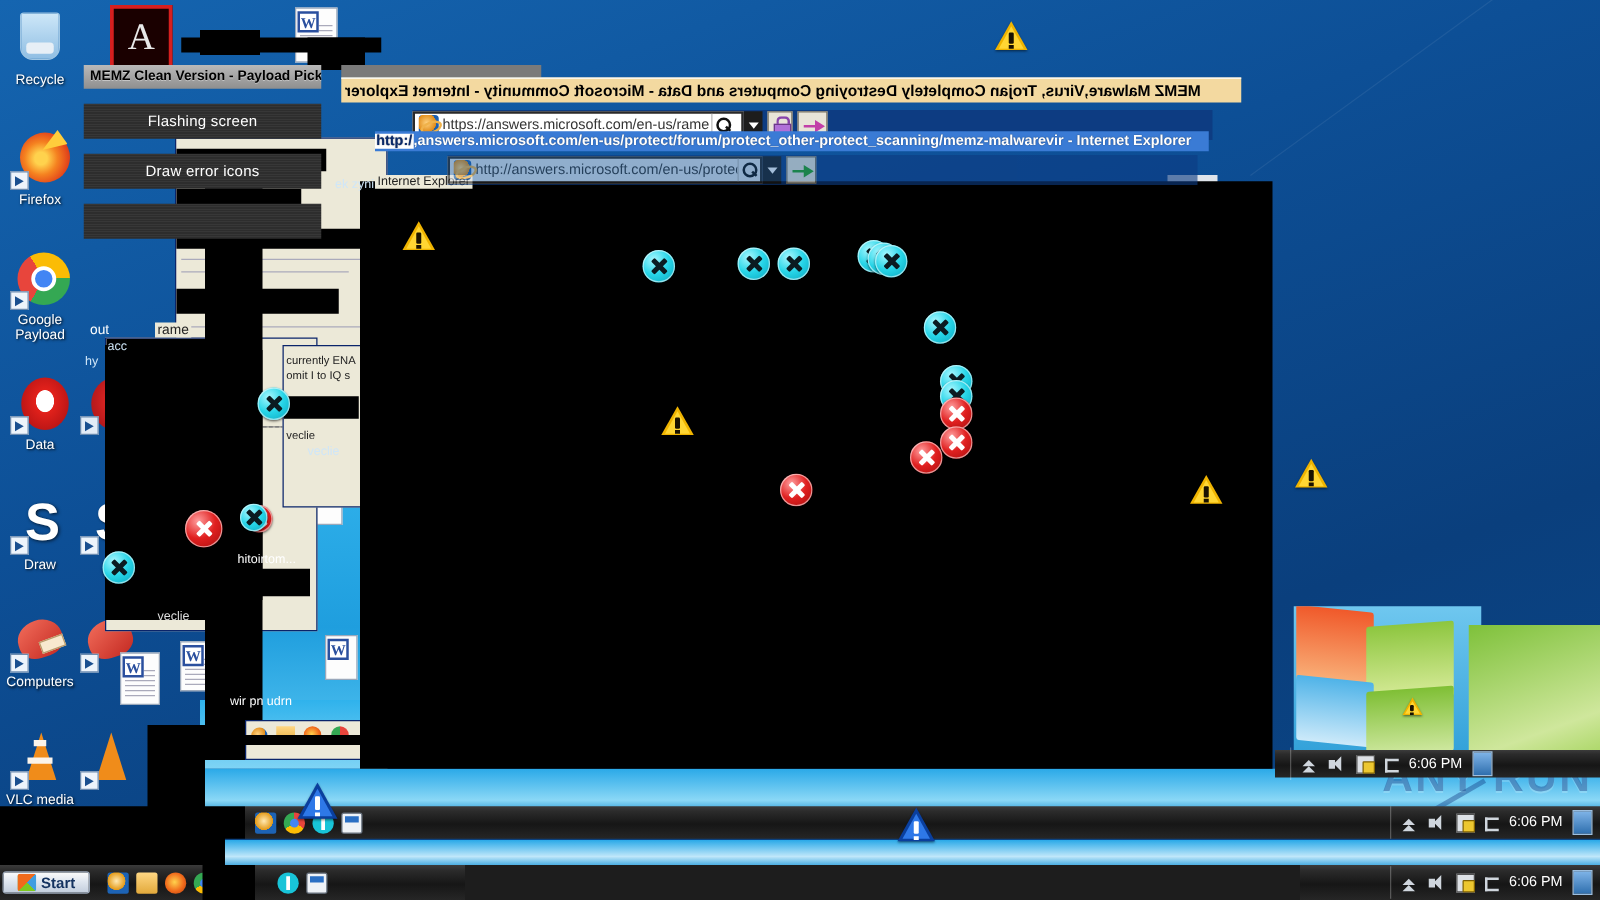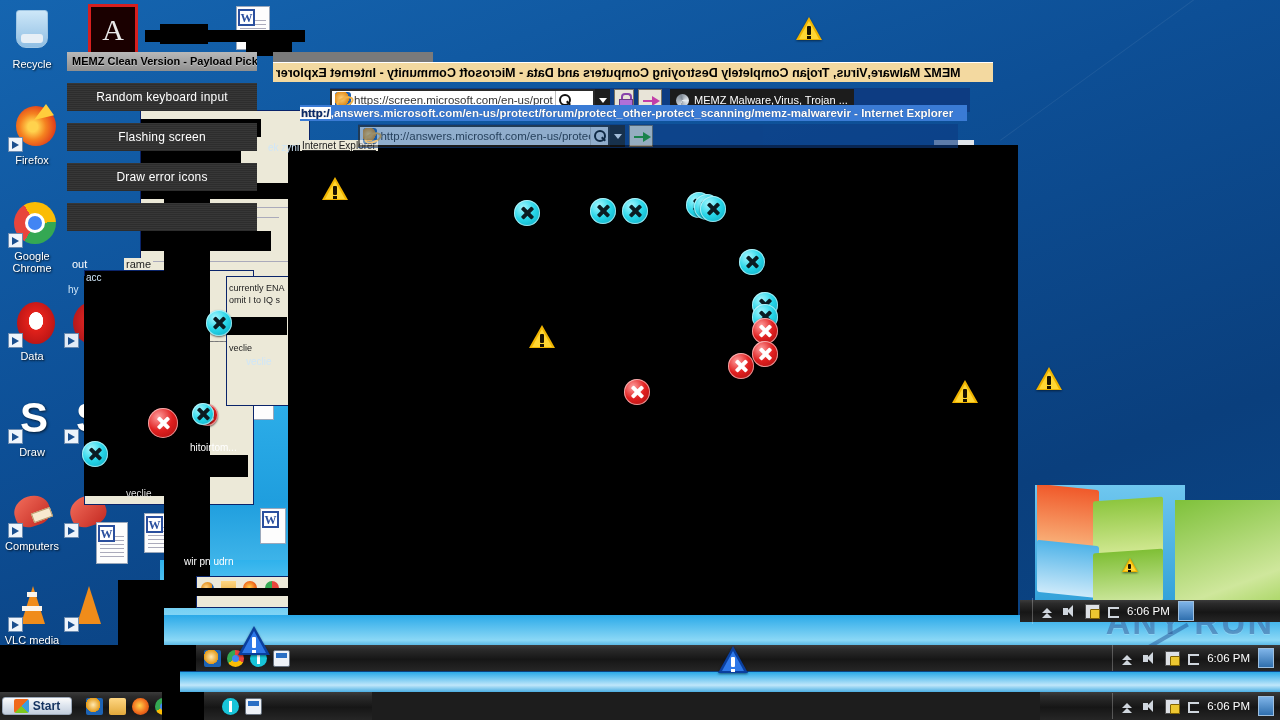--- a/index.html
+++ b/index.html
@@ -364,21 +364,21 @@
 </div>
 
 <div class="dicon" style="left:0px;top:200px;">
   <div class="glyph">
     <div style="position:absolute;left:6px;top:2px;width:42px;height:42px;border-radius:50%;
                 background:conic-gradient(from 210deg,#e8453c 0 33%,#fbbc05 33% 66%,#34a853 66% 100%);"></div>
     <div style="position:absolute;left:17px;top:13px;width:20px;height:20px;border-radius:50%;
                 background:#4285f4;border:3px solid #fff;"></div>
     <div class="shortcut-arrow"></div>
   </div>
-  <span class="lbl">Google Chrome</span>
+  <span class="lbl">Google Payload</span>
 </div>
 
 <div class="dicon" style="left:0px;top:300px;">
   <div class="glyph">
     <div style="position:absolute;left:9px;top:2px;width:38px;height:42px;border-radius:50%;
                 background:radial-gradient(ellipse at 50% 45%,#fff 0 26%,#e2211b 28%,#a50f12);"></div>
     <div class="shortcut-arrow"></div>
   </div>
   <span class="lbl">Data</span>
 </div>
@@ -523,21 +523,20 @@
   <div style="position:absolute;left:46px;top:4px;width:14px;height:14px;border-radius:50%;
               background:radial-gradient(circle at 45% 45%,#ffd24d,#f06a1b 55%,#b03a10);"></div>
   <div style="position:absolute;left:68px;top:4px;width:14px;height:14px;border-radius:50%;
               background:conic-gradient(#e8453c 0 33%,#fbbc05 33% 66%,#34a853 66% 100%);"></div>
 </div>
 
 <div class="blk" style="left:196px;top:588px;width:120px;height:8px;"></div>
 
 <div id="memz-dialog">
   <div id="memz-titlebar">MEMZ Clean Version - Payload Picker</div>
-  <div class="memz-item">Random keyboard input</div>
   <div class="memz-item">Flashing screen</div>
   <div class="memz-item">Draw error icons</div>
   <div class="memz-item"></div>
 </div>
 
 <div style="position:absolute;left:72px;top:258px;font-size:11px;color:#fff;z-index:39;">out</div>
 <div style="position:absolute;left:86px;top:272px;font-size:10px;color:#cfe6f8;z-index:39;">acc</div>
 <div style="position:absolute;left:68px;top:284px;font-size:10px;color:#cfe6f8;z-index:39;">hy</div>
 <div style="position:absolute;left:124px;top:258px;font-size:11px;color:#222;z-index:39;background:#ece9d8;padding:0 2px;">rame</div>
 <div style="position:absolute;left:246px;top:356px;font-size:10px;color:#cfe6f8;z-index:39;">veclie</div>
@@ -547,48 +546,44 @@
 <div style="position:absolute;left:74px;top:170px;font-size:10px;color:#fff;z-index:39;">H</div>
 
 <div id="mirror-title">
   <span>MEMZ Malware,Virus, Trojan Completely Destroying Computers and Data - Microsoft Community - Internet Explorer</span>
 </div>
 <div class="blk" style="left:273px;top:52px;width:160px;height:10px;background:#7a7a7a;z-index:34;"></div>
 
 <div class="iebar" style="left:330px;top:88px;width:640px;height:24px;">
   <div class="ie-addr" style="width:265px;">
     <div class="fav"></div>
-    <div class="txt">https://screen.microsoft.com/en-us/prot</div>
+    <div class="txt">https://answers.microsoft.com/en-us/rame</div>
     <div class="ie-mag"></div>
   </div>
   <div class="ie-drop"></div>
   <div class="ie-lock"></div>
   <div class="ie-go"></div>
-  <div class="ie-tab">
-    <span class="tabicon"></span>
-    <span>MEMZ Malware,Virus, Trojan ...</span>
-  </div>
 </div>
 
 <div id="url-banner">
   <span class="urlhead">http:/</span><span>,answers.microsoft.com/en-us/protect/forum/protect_other-protect_scanning/memz-malwarevir - Internet Explorer</span>
 </div>
 
 <div class="iebar" style="left:358px;top:124px;width:600px;height:24px;opacity:.62;">
   <div class="ie-addr" style="width:252px;background:#dfe4ea;">
     <div class="fav"></div>
     <div class="txt">http://answers.microsoft.com/en-us/protect/fo</div>
     <div class="ie-mag"></div>
   </div>
   <div class="ie-drop"></div>
   <div class="ie-go green"></div>
 </div>
 
 <div class="blk" style="left:934px;top:140px;width:40px;height:12px;background:#dfe4ea;"></div>
-<div style="position:absolute;left:300px;top:140px;font-size:10px;color:#222;background:#ece9d8;padding:0 2px;z-index:33;text-decoration:underline;">Internet Explorer</div>
+<div style="position:absolute;left:300px;top:140px;font-size:10px;color:#222;background:#ece9d8;padding:0 2px;z-index:33;">Internet Explorer</div>
 <div style="position:absolute;left:268px;top:142px;font-size:10px;color:#cfe6f8;z-index:33;">ek zyni</div>
 
 <div id="black-canvas"></div>
 
 <div class="err cyan" style="left:514px;top:200px;z-index:60;"></div>
 <div class="err cyan" style="left:590px;top:198px;z-index:60;"></div>
 <div class="err cyan" style="left:622px;top:198px;z-index:60;"></div>
 <div class="err cyan" style="left:686px;top:192px;z-index:59;"></div>
 <div class="err cyan" style="left:694px;top:194px;z-index:60;"></div>
 <div class="err cyan" style="left:700px;top:196px;z-index:61;"></div>

